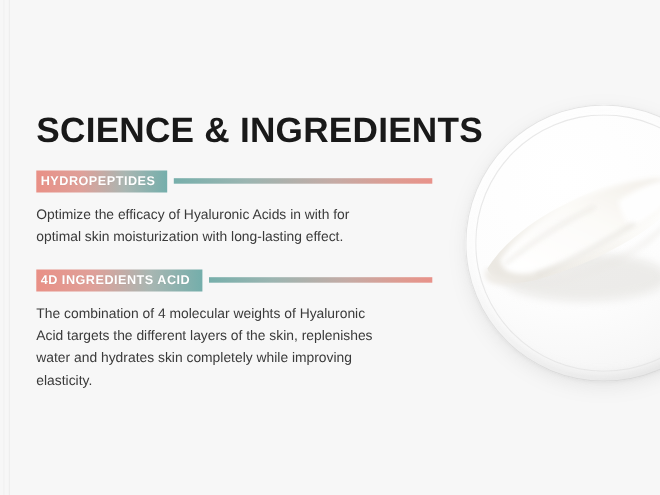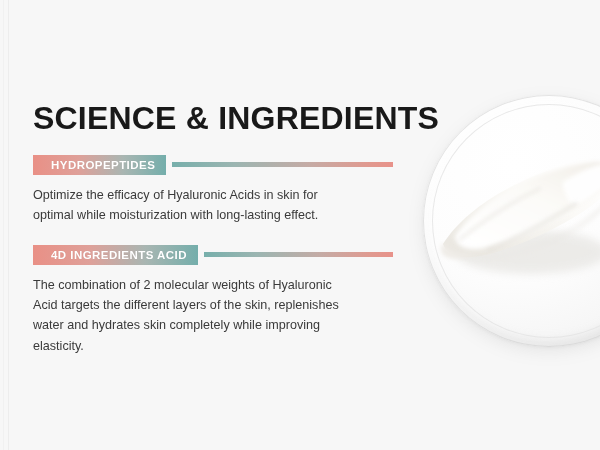--- a/index.html
+++ b/index.html
@@ -117,21 +117,21 @@
     display: flex;
     align-items: center;
     height: 22px;
     margin-bottom: 9px;
   }
   .badge {
     position: relative;
     z-index: 2;
     height: 20px;
     line-height: 20px;
-    padding: 0 11px 0 18px;
+    padding: 0 11px 0 4px;
     font-size: 11.5px;
     font-weight: bold;
     letter-spacing: 0.45px;
     color: #ffffff;
     white-space: nowrap;
     background: linear-gradient(90deg, #e99086 0%, #dfa099 34%, #a9b6b2 68%, #74aeab 100%);
     text-shadow: 0 0 1px rgba(0,0,0,0.10);
   }
   .badge-line {
     position: relative;
@@ -218,25 +218,25 @@
 
   <div id="content">
 
     <h1 id="page-title">SCIENCE &amp; INGREDIENTS</h1>
 
     <div class="section">
       <div class="badge-row">
         <span class="badge">HYDROPEPTIDES</span>
         <span class="badge-line"></span>
       </div>
-      <p class="para">Optimize the efficacy of Hyaluronic Acids in skin for optimal while moisturization with long-lasting effect.</p>
+      <p class="para">Optimize the efficacy of Hyaluronic Acids in with for optimal skin moisturization with long-lasting effect.</p>
     </div>
 
     <div class="section">
       <div class="badge-row">
         <span class="badge">4D INGREDIENTS ACID</span>
         <span class="badge-line"></span>
       </div>
-      <p class="para last">The combination of 2 molecular weights of Hyaluronic Acid targets the different layers of the skin, replenishes water and hydrates skin completely while improving elasticity.</p>
+      <p class="para last">The combination of 4 molecular weights of Hyaluronic Acid targets the different layers of the skin, replenishes water and hydrates skin completely while improving elasticity.</p>
     </div>
 
   </div>
 </div>
 
 </body></html>

